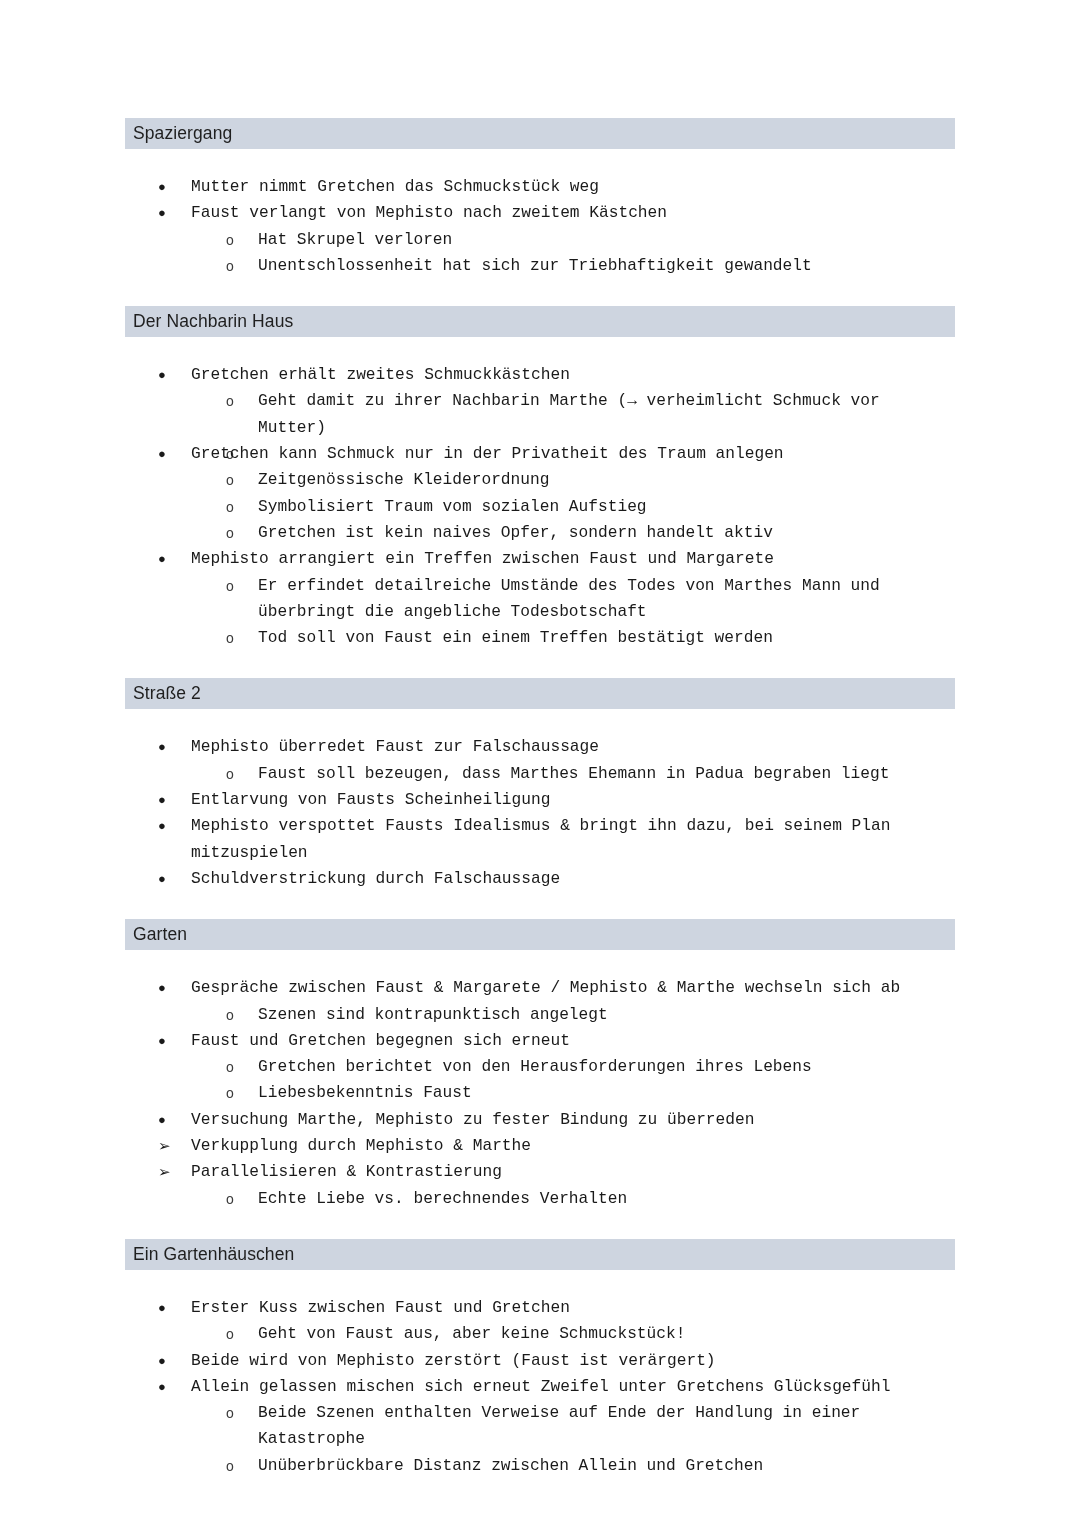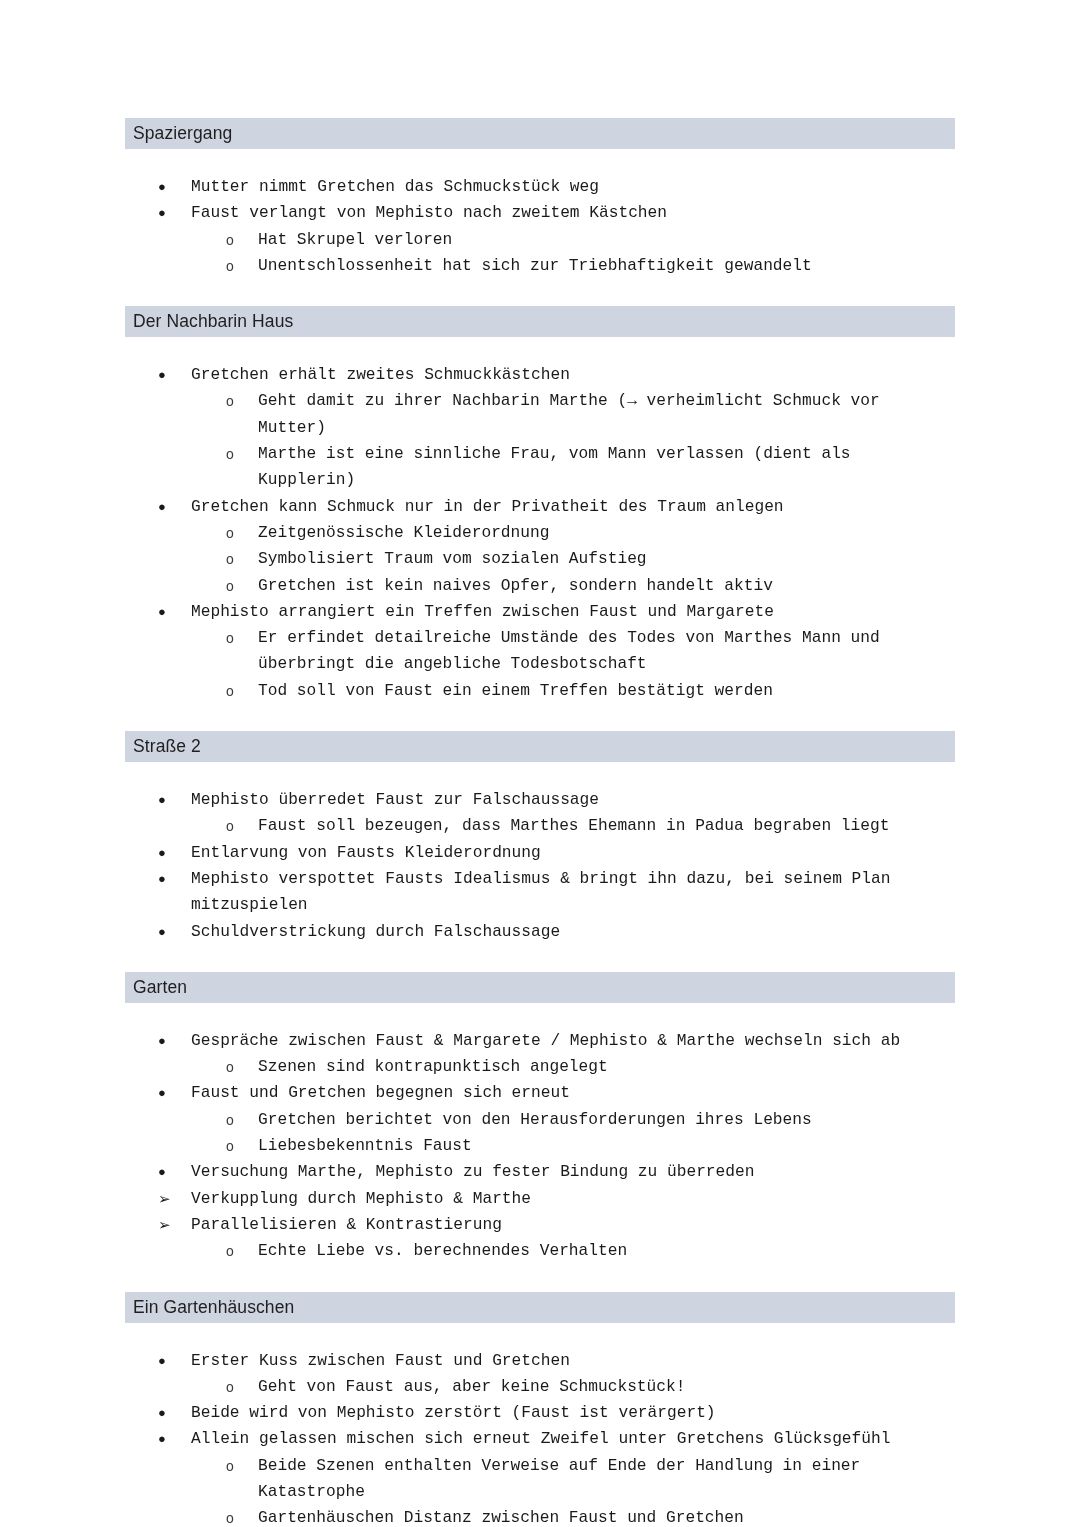--- a/index.html
+++ b/index.html
@@ -137,21 +137,20 @@
           <li class="item lvl1">
             <span class="marker dot">●</span>
             <span class="text">Gretchen erhält zweites Schmuckkästchen</span>
           </li>
           <li class="item lvl2">
             <span class="marker circle">o</span>
             <span class="text">Geht damit zu ihrer Nachbarin Marthe (→ verheimlicht Schmuck vor Mutter)</span>
           </li>
           <li class="item lvl2">
             <span class="marker circle">o</span>
-            <span class="text">Marthe ist eine sinnliche Frau, vom Mann verlassen (dient als Kupplerin)</span>
           </li>
           <li class="item lvl1">
             <span class="marker dot">●</span>
             <span class="text">Gretchen kann Schmuck nur in der Privatheit des Traum anlegen</span>
           </li>
           <li class="item lvl2">
             <span class="marker circle">o</span>
             <span class="text">Zeitgenössische Kleiderordnung</span>
           </li>
           <li class="item lvl2">
@@ -184,21 +183,21 @@
           <li class="item lvl1">
             <span class="marker dot">●</span>
             <span class="text">Mephisto überredet Faust zur Falschaussage</span>
           </li>
           <li class="item lvl2">
             <span class="marker circle">o</span>
             <span class="text">Faust soll bezeugen, dass Marthes Ehemann in Padua begraben liegt</span>
           </li>
           <li class="item lvl1">
             <span class="marker dot">●</span>
-            <span class="text">Entlarvung von Fausts Kleiderordnung</span>
+            <span class="text">Entlarvung von Fausts Scheinheiligung</span>
           </li>
           <li class="item lvl1">
             <span class="marker dot">●</span>
             <span class="text">Mephisto verspottet Fausts Idealismus &amp; bringt ihn dazu, bei seinem Plan mitzuspielen</span>
           </li>
           <li class="item lvl1">
             <span class="marker dot">●</span>
             <span class="text">Schuldverstrickung durch Falschaussage</span>
           </li>
         </ul>
@@ -266,19 +265,19 @@
           <li class="item lvl1">
             <span class="marker dot">●</span>
             <span class="text">Allein gelassen mischen sich erneut Zweifel unter Gretchens Glücksgefühl</span>
           </li>
           <li class="item lvl2">
             <span class="marker circle">o</span>
             <span class="text">Beide Szenen enthalten Verweise auf Ende der Handlung in einer Katastrophe</span>
           </li>
           <li class="item lvl2">
             <span class="marker circle">o</span>
-            <span class="text">Gartenhäuschen Distanz zwischen Faust und Gretchen</span>
+            <span class="text">Unüberbrückbare Distanz zwischen Allein und Gretchen</span>
           </li>
         </ul>
         <div class="spacer-after-list"></div>
       </div>
     </div>
 </div>
 
 </body></html>

